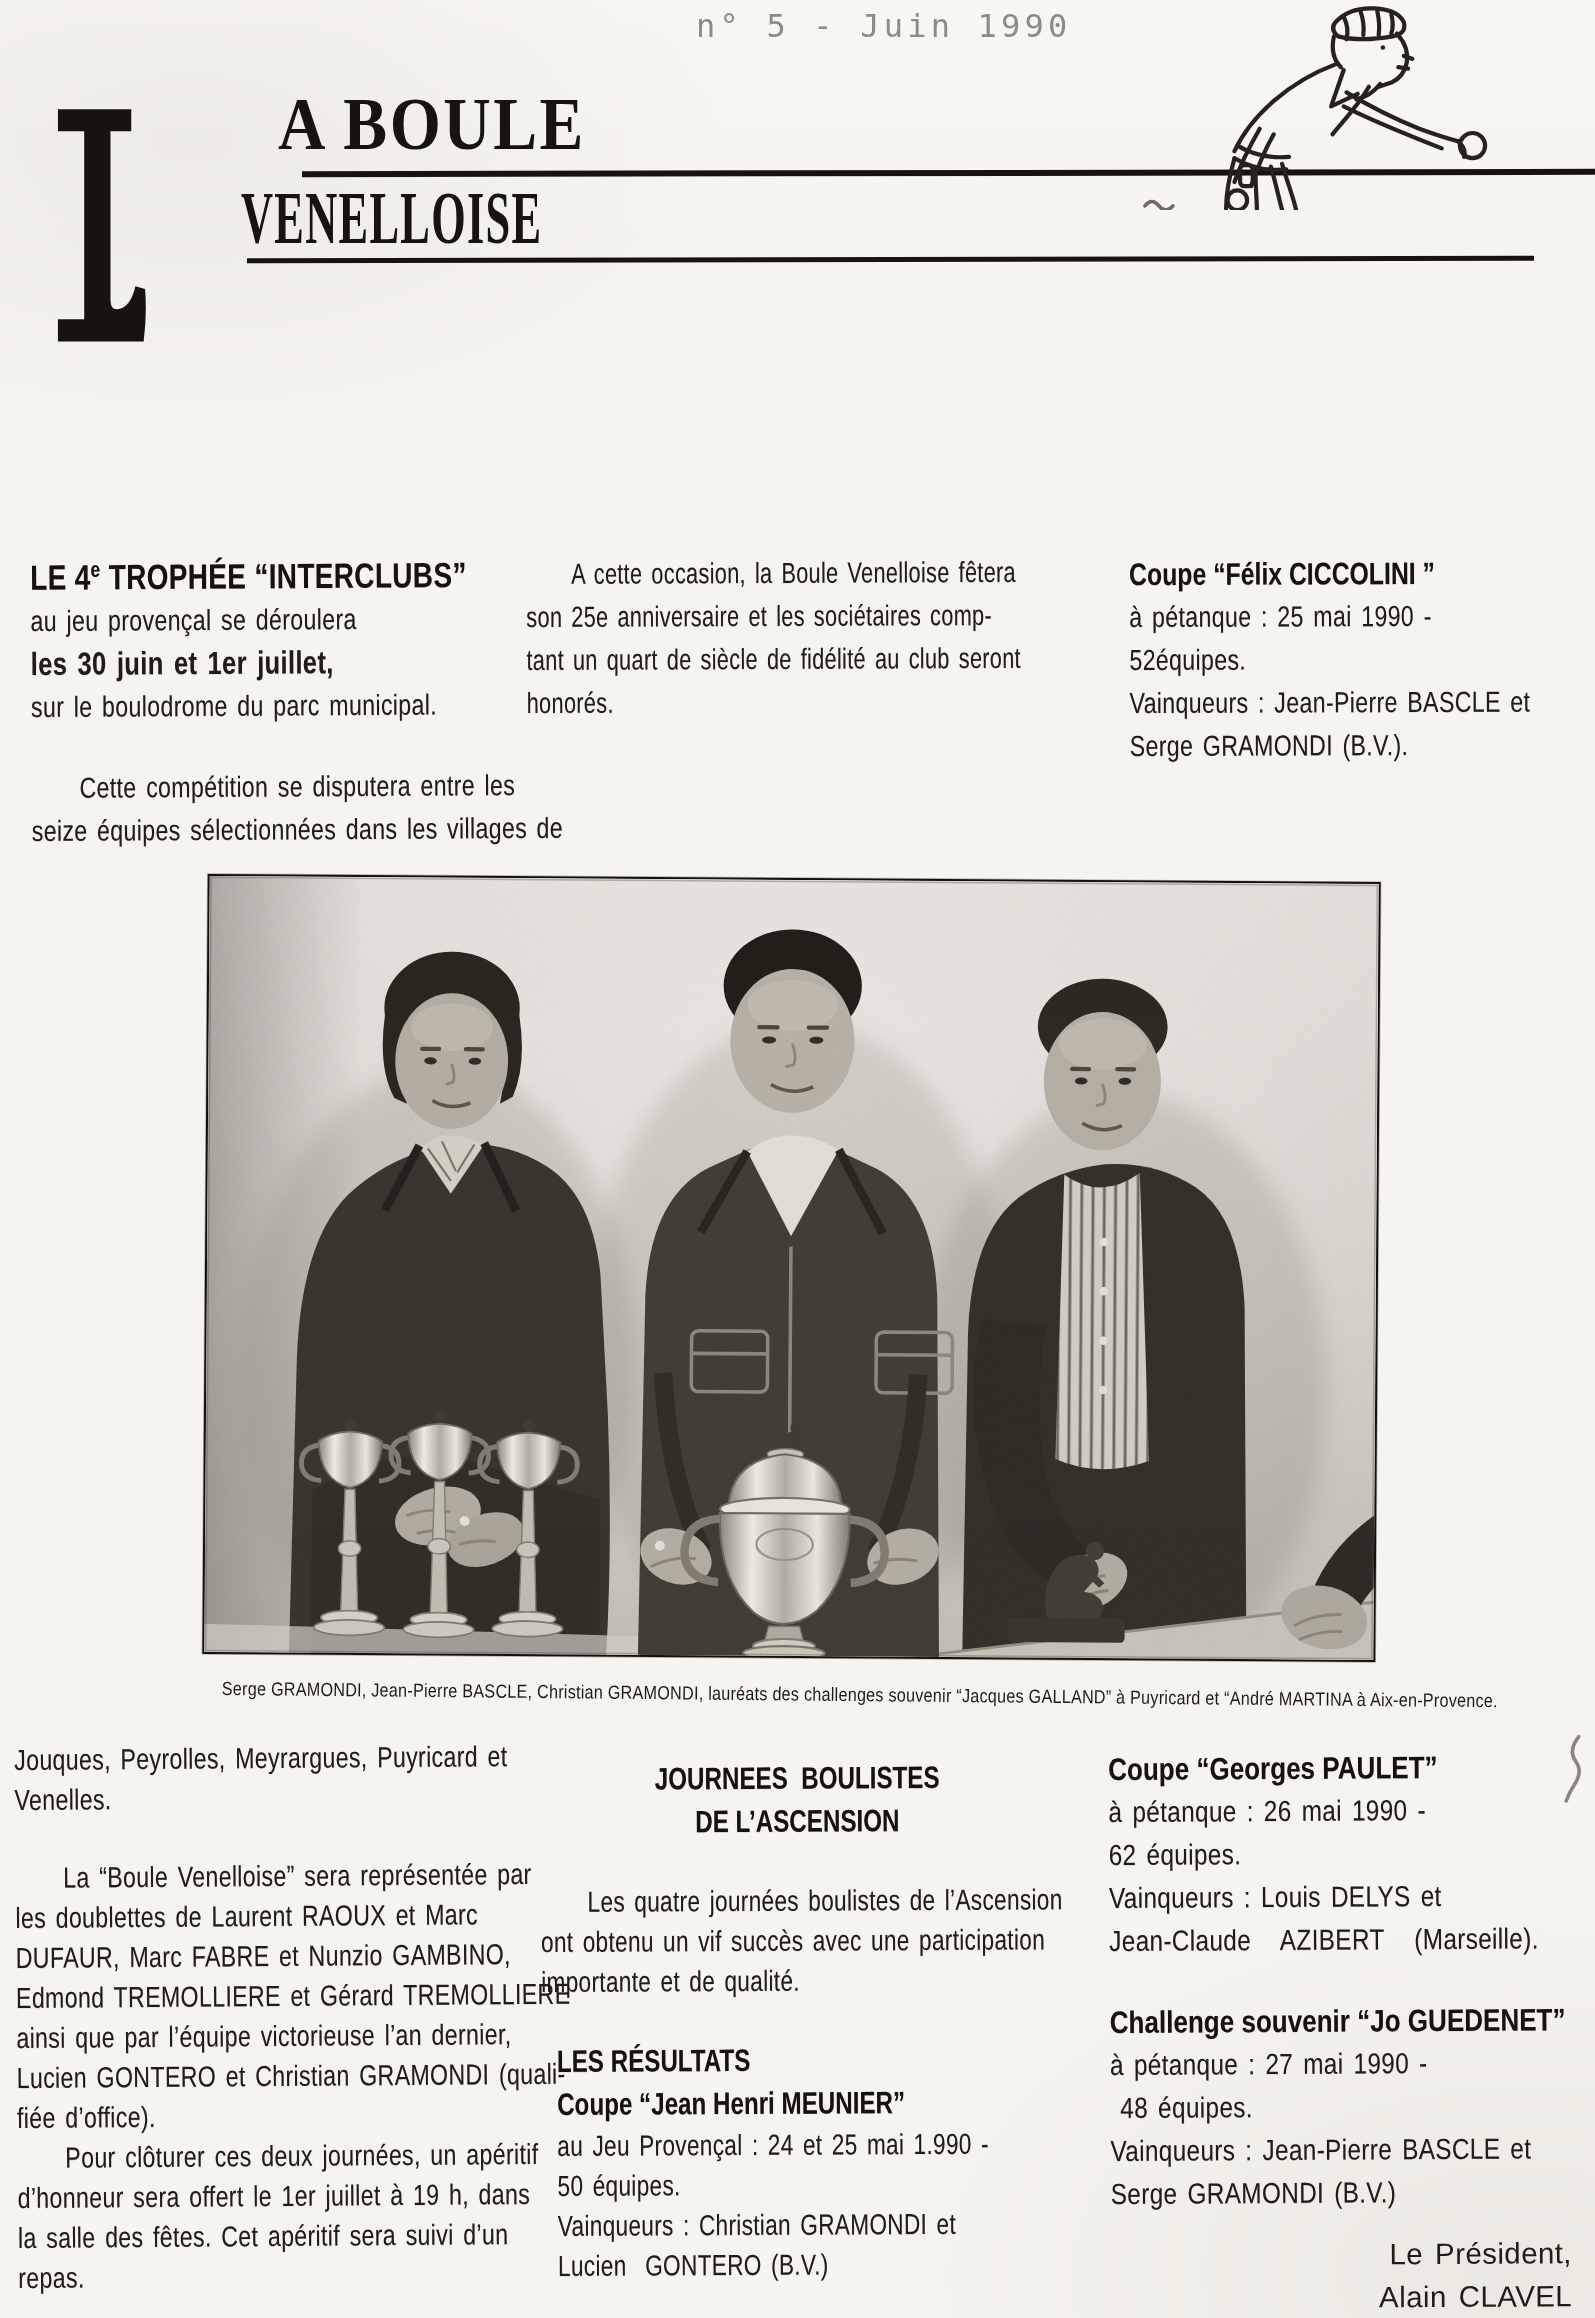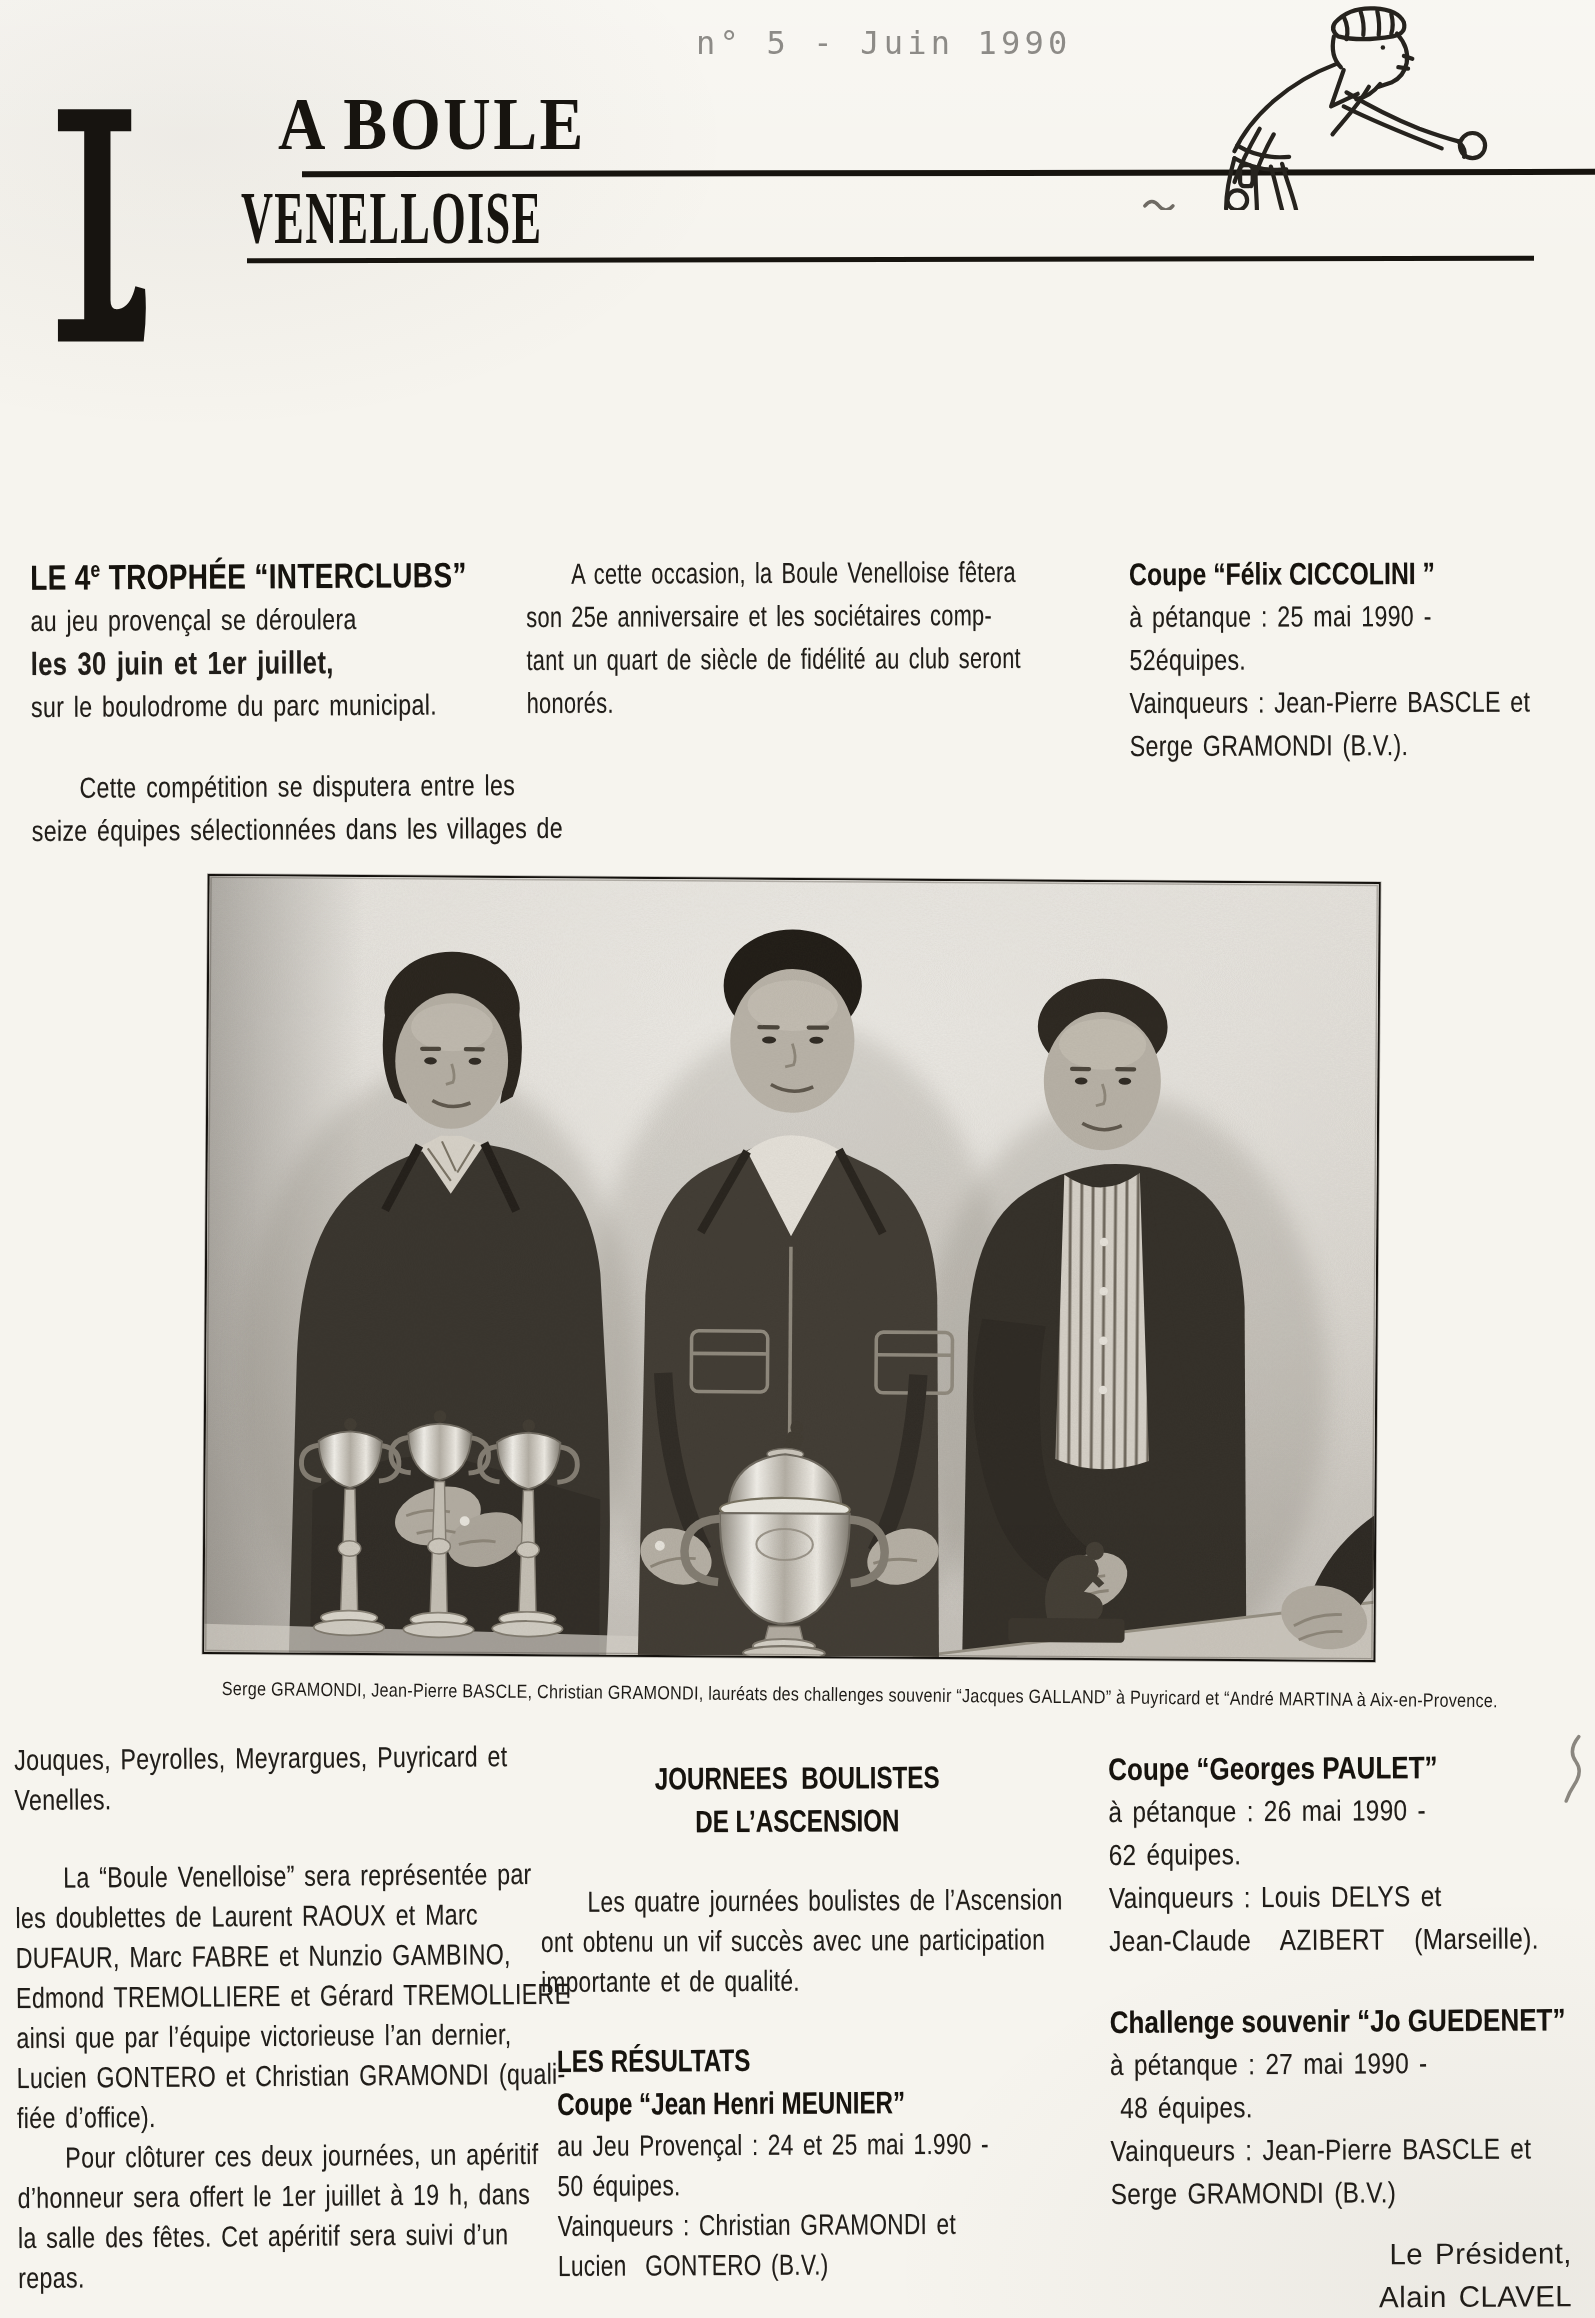--- a/index.html
+++ b/index.html
@@ -10,21 +10,21 @@
   }
   .page::before{
     content:"";position:absolute;inset:0;pointer-events:none;
     background:
       radial-gradient(912px 491px at 12% 6%, rgba(60,50,40,.05), transparent 60%),
       radial-gradient(1052px 631px at 95% 98%, rgba(60,50,40,.06), transparent 60%),
       linear-gradient(180deg, rgba(255,255,255,.25), rgba(0,0,0,0) 12%);
   }
   
   .issue{
-    position:absolute;left:696px;top:24px;
+    position:absolute;left:696px;top:7px;
     font-family:"DejaVu Sans Mono",monospace;font-size:32px;letter-spacing:4.2px;
     color:#8d8b87;white-space:pre;
   }
   .dropcap-l{position:absolute;left:49px;top:105px;}
   .mast1{
     position:absolute;left:278px;top:88px;
     font-family:"Liberation Serif",serif;font-weight:700;font-size:73px;line-height:1;
     letter-spacing:2.8px;transform:scaleX(.9);transform-origin:left top;white-space:pre;
     color:#17140f;
   }

